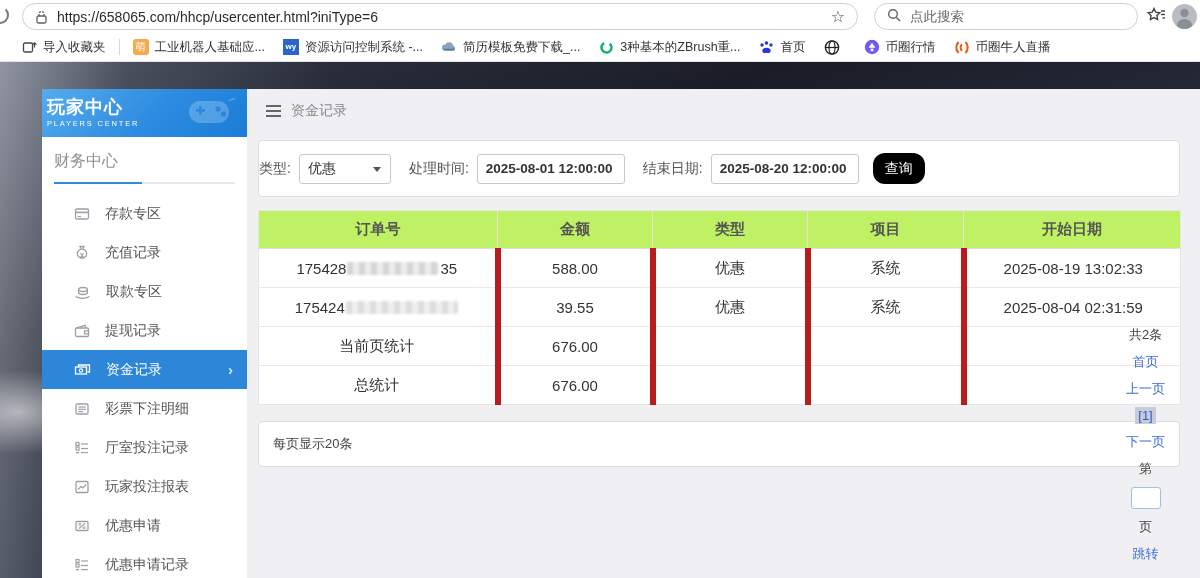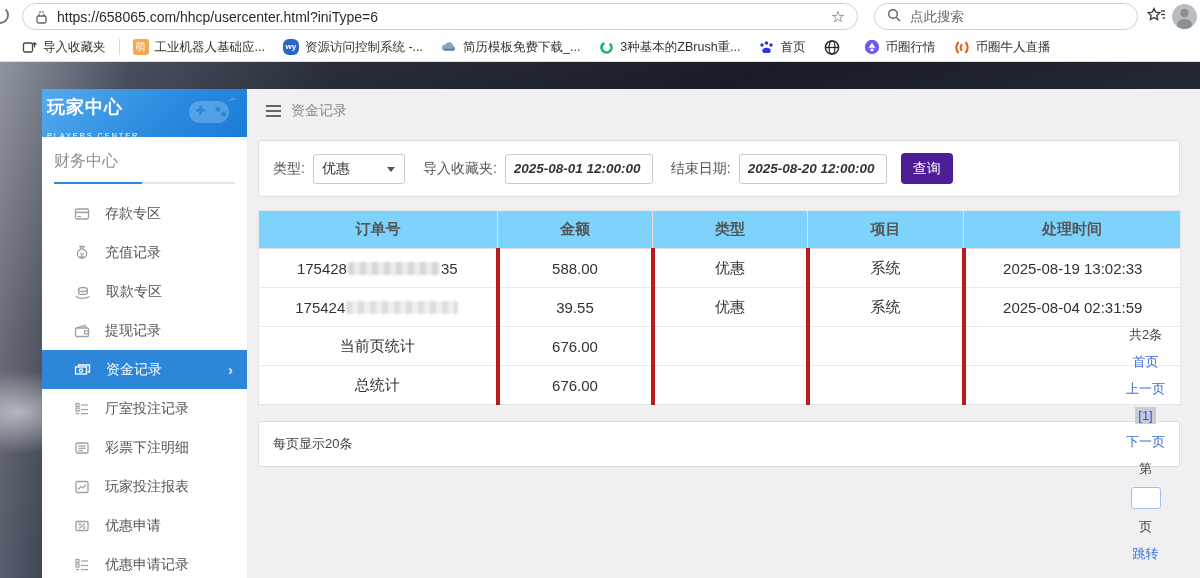--- a/index.html
+++ b/index.html
@@ -17,61 +17,61 @@
   .searchbar .q { font-size:13.5px; color:#666; }
   .favlist { position:absolute; left:1146px; top:5px; width:22px; height:22px; }
   .avatar { position:absolute; left:1172px; top:4px; width:25px; height:25px; border-radius:50%; background:#b9bdc1; overflow:hidden; }
   .avatar svg { display:block; }
 
   .bookmarks { position:relative; height:29px; border-bottom:1px solid #e2e2e2; display:flex; align-items:center; padding-left:12px; font-size:12.5px; color:#333; }
   .bm { display:flex; align-items:center; gap:6px; padding:0 9px; white-space:nowrap; cursor:default; }
   .bm-sep { width:1px; height:16px; background:#d9d9d9; margin:0 4px; }
   .bm-ic { width:16px; height:16px; display:flex; align-items:center; justify-content:center; flex:0 0 auto; }
   .ic-meng { background:#f7a84a; border-radius:3px; color:#fff; font-size:10px; line-height:16px; text-align:center; width:16px; height:16px; }
-  .ic-wy { background:#2a66c8; border-radius:6px; color:#fff; font-size:8px; font-weight:bold; line-height:16px; text-align:center; width:16px; height:16px; }
+  .ic-wy { background:#2a66c8; border-radius:0; color:#fff; font-size:8px; font-weight:bold; line-height:16px; text-align:center; width:16px; height:16px; }
 
   
   .page { position:absolute; left:0; top:62px; width:1200px; height:516px;
     background:
       radial-gradient(ellipse 120px 60px at 18px 350px, rgba(255,255,255,0.55), rgba(255,255,255,0) 70%),
       linear-gradient(100deg, rgba(205,210,220,0.6) 0%, rgba(130,138,155,0.3) 10%, rgba(0,0,0,0) 26%),
       linear-gradient(160deg, #343a48 0%, #1a1d27 30%, #272c3a 55%, #0d0f15 85%, #05060a 100%);
   }
 
   
   .sidebar { position:absolute; left:42px; top:27px; width:205px; height:489px; background:#fff; }
   .side-head { position:relative; height:48px; background:linear-gradient(135deg,#55abee 0%,#2d8ce0 55%,#1b7cd6 100%); color:#fff; padding:6px 0 0 5px; overflow:hidden; }
   .side-head .t { font-size:18px; font-weight:bold; letter-spacing:1px; }
-  .side-head .s { font-size:7.5px; letter-spacing:1.8px; margin-top:12px; }
+  .side-head .s { font-size:7.5px; letter-spacing:1.8px; margin-top:0; }
   .gamepad { position:absolute; right:10px; top:8px; opacity:0.55; }
   .section-title { font-size:16px; color:#8f8f8f; padding:14px 9px 10px 12px; }
   .section-rule { height:2px; margin:0 12px 10px 12px; background:#e7e7e7; position:relative; }
   .section-rule::before { content:""; position:absolute; left:0; top:0; width:88px; height:2px; background:#2f8ad9; }
   .menu-item { height:39px; display:flex; align-items:center; padding-left:32px; gap:15px; font-size:14px; color:#555; cursor:pointer; position:relative; }
   .menu-item svg { flex:0 0 auto; }
   .menu-item.active { background:#2e86d9; color:#fff; padding-left:32px; }
   .menu-item.active .chev { position:absolute; right:14px; font-size:15px; font-weight:bold; color:#cfe4f7; }
 
   
   .main { position:absolute; left:247px; top:27px; width:953px; height:489px; background:#f0f0f2; }
   .crumb { height:44px; display:flex; align-items:center; gap:10px; padding-left:19px; color:#888; font-size:14px; }
   .crumb .burger { display:flex; flex-direction:column; gap:3px; cursor:pointer; }
   .crumb .burger i { display:block; width:15px; height:2px; background:#666; }
   .panel { margin-left:11px; width:922px; background:#fff; border:1px solid #ddd; border-radius:4px; }
 
-  .filter { margin-top:7px; height:57px; display:flex; align-items:center; padding-left:14px; gap:8px; font-size:14px; color:#555; }
+  .filter { margin-top:7px; height:57px; display:flex; align-items:center; gap:8px; font-size:14px; color:#555; }
   .sel { width:92px; height:30px; border:1px solid #c9c9c9; border-radius:3px; display:flex; align-items:center; padding:0 8px; color:#333; position:relative; background:#fff; cursor:pointer; }
   .sel::after { content:""; position:absolute; right:9px; top:12px; border:4px solid transparent; border-top:5px solid #555; }
-  .f-inp { width:148px; height:30px; border:1px solid #c9c9c9; border-radius:3px; padding:0 8px; font-size:13.5px; font-weight:bold; color:#333; font-family:"Liberation Sans","DejaVu Sans",sans-serif;font-style:italic; }
-  .btn-q { margin-left:6px; width:52px; height:31px; background:#4c1d95; color:#fff; border:none; border-radius:4px; font-size:14px; cursor:pointer; }
+  .f-inp { width:148px; height:30px; border:1px solid #c9c9c9; border-radius:3px; padding:0 8px; font-size:13.5px; font-weight:bold; color:#333; font-family:"Liberation Sans","DejaVu Sans",sans-serif; }
+  .btn-q { margin-left:6px; width:52px; height:31px; background:#000000; color:#fff; border:none; border-radius:12px; font-size:14px; cursor:pointer; }
   .gap6 { width:2px; }
 
   .tbl { margin-top:13px; border-radius:0; border:1px solid #e6e6e6; border-collapse:collapse; table-layout:fixed; width:922px; margin-left:11px; background:#fff; font-size:15px; }
-  .tbl th { background:#7dd3fc; color:#555; font-weight:bold; height:38px; border-right:1px solid #f0dede; border-bottom:1px solid #eadada; }
-  .tbl td { height:39px; text-align:center; color:#333; border-right:4px solid #b91c1c; border-bottom:1px solid #f3e6e6; }
+  .tbl th { background:#bef264; color:#555; font-weight:bold; height:38px; border-right:1px solid #f0dede; border-bottom:1px solid #eadada; }
+  .tbl td { height:39px; text-align:center; color:#333; border-right:6px solid #b91c1c; border-bottom:1px solid #f3e6e6; }
   .tbl th:last-child, .tbl td:last-child { border-right:none; }
   .tbl tr:last-child td { border-bottom:none; }
   .censor { display:inline-block; height:13px; border-radius:2px; vertical-align:-1px; margin:0 1px;
     background:repeating-linear-gradient(90deg,#d6d6d6 0 6px,#ececec 6px 12px),repeating-linear-gradient(0deg,rgba(255,255,255,.5) 0 4px,rgba(190,190,190,.4) 4px 8px);
     filter:blur(1.3px); }
   .censor.w1 { width:92px; } .censor.w2 { width:112px; opacity:.8; }
 
   .pager { margin-top:16px; height:46px; display:flex; align-items:center; padding:0 14px; font-size:13px; color:#555; justify-content:space-between; }
   .pager-right { display:flex; align-items:center; gap:9px;flex-direction:column; }
   .plink { color:#3a6bd8; cursor:pointer; text-decoration:none; }
@@ -256,37 +256,37 @@
       <svg width="17" height="16" viewBox="0 0 17 16">
           <rect x="1.5" y="5" width="11" height="7" fill="none" stroke="#fff" stroke-width="1.3"></rect>
           <path d="M4.5 5 v-2 h11 v7 h-2" fill="none" stroke="#fff" stroke-width="1.3"></path>
           <circle cx="7" cy="8.5" r="1.7" fill="none" stroke="#fff" stroke-width="1.2"></circle>
         </svg>
       <span>资金记录</span>
       <span class="chev">›</span>
     </div>
     <div class="menu-item">
       <svg width="16" height="16" viewBox="0 0 16 16">
+          <rect x="2" y="3" width="12" height="10" rx="1.2" fill="none" stroke="#9aa0a6" stroke-width="1.3"></rect>
+          <line x1="4.3" y1="6" x2="11.7" y2="6" stroke="#9aa0a6" stroke-width="1.2"></line>
+          <line x1="4.3" y1="8.3" x2="11.7" y2="8.3" stroke="#9aa0a6" stroke-width="1.2"></line>
+          <line x1="4.3" y1="10.6" x2="9" y2="10.6" stroke="#9aa0a6" stroke-width="1.2"></line>
+        </svg>
+      <span>彩票下注明细</span>
+    </div>
+    <div class="menu-item">
+      <svg width="16" height="16" viewBox="0 0 16 16">
           <rect x="2" y="2.5" width="3" height="3" fill="none" stroke="#9aa0a6" stroke-width="1.2"></rect>
           <rect x="2" y="7" width="3" height="3" fill="none" stroke="#9aa0a6" stroke-width="1.2"></rect>
           <line x1="2" y1="12.6" x2="5" y2="12.6" stroke="#9aa0a6" stroke-width="1.4"></line>
           <line x1="7" y1="4" x2="14" y2="4" stroke="#9aa0a6" stroke-width="1.2"></line>
           <line x1="7" y1="8.5" x2="14" y2="8.5" stroke="#9aa0a6" stroke-width="1.2"></line>
           <line x1="7" y1="12.6" x2="14" y2="12.6" stroke="#9aa0a6" stroke-width="1.2"></line>
         </svg>
       <span>厅室投注记录</span>
-    </div>
-    <div class="menu-item">
-      <svg width="16" height="16" viewBox="0 0 16 16">
-          <rect x="2" y="3" width="12" height="10" rx="1.2" fill="none" stroke="#9aa0a6" stroke-width="1.3"></rect>
-          <line x1="4.3" y1="6" x2="11.7" y2="6" stroke="#9aa0a6" stroke-width="1.2"></line>
-          <line x1="4.3" y1="8.3" x2="11.7" y2="8.3" stroke="#9aa0a6" stroke-width="1.2"></line>
-          <line x1="4.3" y1="10.6" x2="9" y2="10.6" stroke="#9aa0a6" stroke-width="1.2"></line>
-        </svg>
-      <span>彩票下注明细</span>
     </div>
     <div class="menu-item">
       <svg width="16" height="16" viewBox="0 0 16 16">
           <rect x="2" y="2.5" width="12" height="11" rx="1.2" fill="none" stroke="#9aa0a6" stroke-width="1.3"></rect>
           <polyline points="4,10.5 7,7.5 9,9 12,5.5" fill="none" stroke="#9aa0a6" stroke-width="1.2"></polyline>
         </svg>
       <span>玩家投注报表</span>
     </div>
     <div class="menu-item">
       <svg width="16" height="16" viewBox="0 0 16 16">
@@ -319,21 +319,21 @@
         </span>
       <span>资金记录</span>
     </div>
 
     <div class="panel filter">
       <span>类型:</span>
       <div class="sel">
         <span>优惠</span>
       </div>
       <span class="gap6"></span>
-      <span>导入收藏夹:</span>
+      <span>处理时间:</span>
       <input class="f-inp" value="2025-08-01 12:00:00" style="">
       <span class="gap6"></span>
       <span>结束日期:</span>
       <input class="f-inp" value="2025-08-20 12:00:00" style="">
       <button class="btn-q">查询</button>
     </div>
 
     <table class="tbl">
       <colgroup>
           <col style="width:239px">
@@ -341,21 +341,21 @@
           <col style="width:155px">
           <col style="width:156px">
           <col style="width:217px">
         </colgroup>
       <tbody>
           <tr>
         <th>订单号</th>
         <th>金额</th>
         <th>类型</th>
         <th>项目</th>
-        <th>处理时间</th>
+        <th>开始日期</th>
       </tr>
       <tr>
         <td><span>175428</span><span class="censor w1"></span><span>35</span></td>
         <td>588.00</td>
         <td>优惠</td>
         <td>系统</td>
         <td>2025-08-19 13:02:33</td>
       </tr>
       <tr>
         <td><span>175424</span><span class="censor w2"></span><span></span></td>

